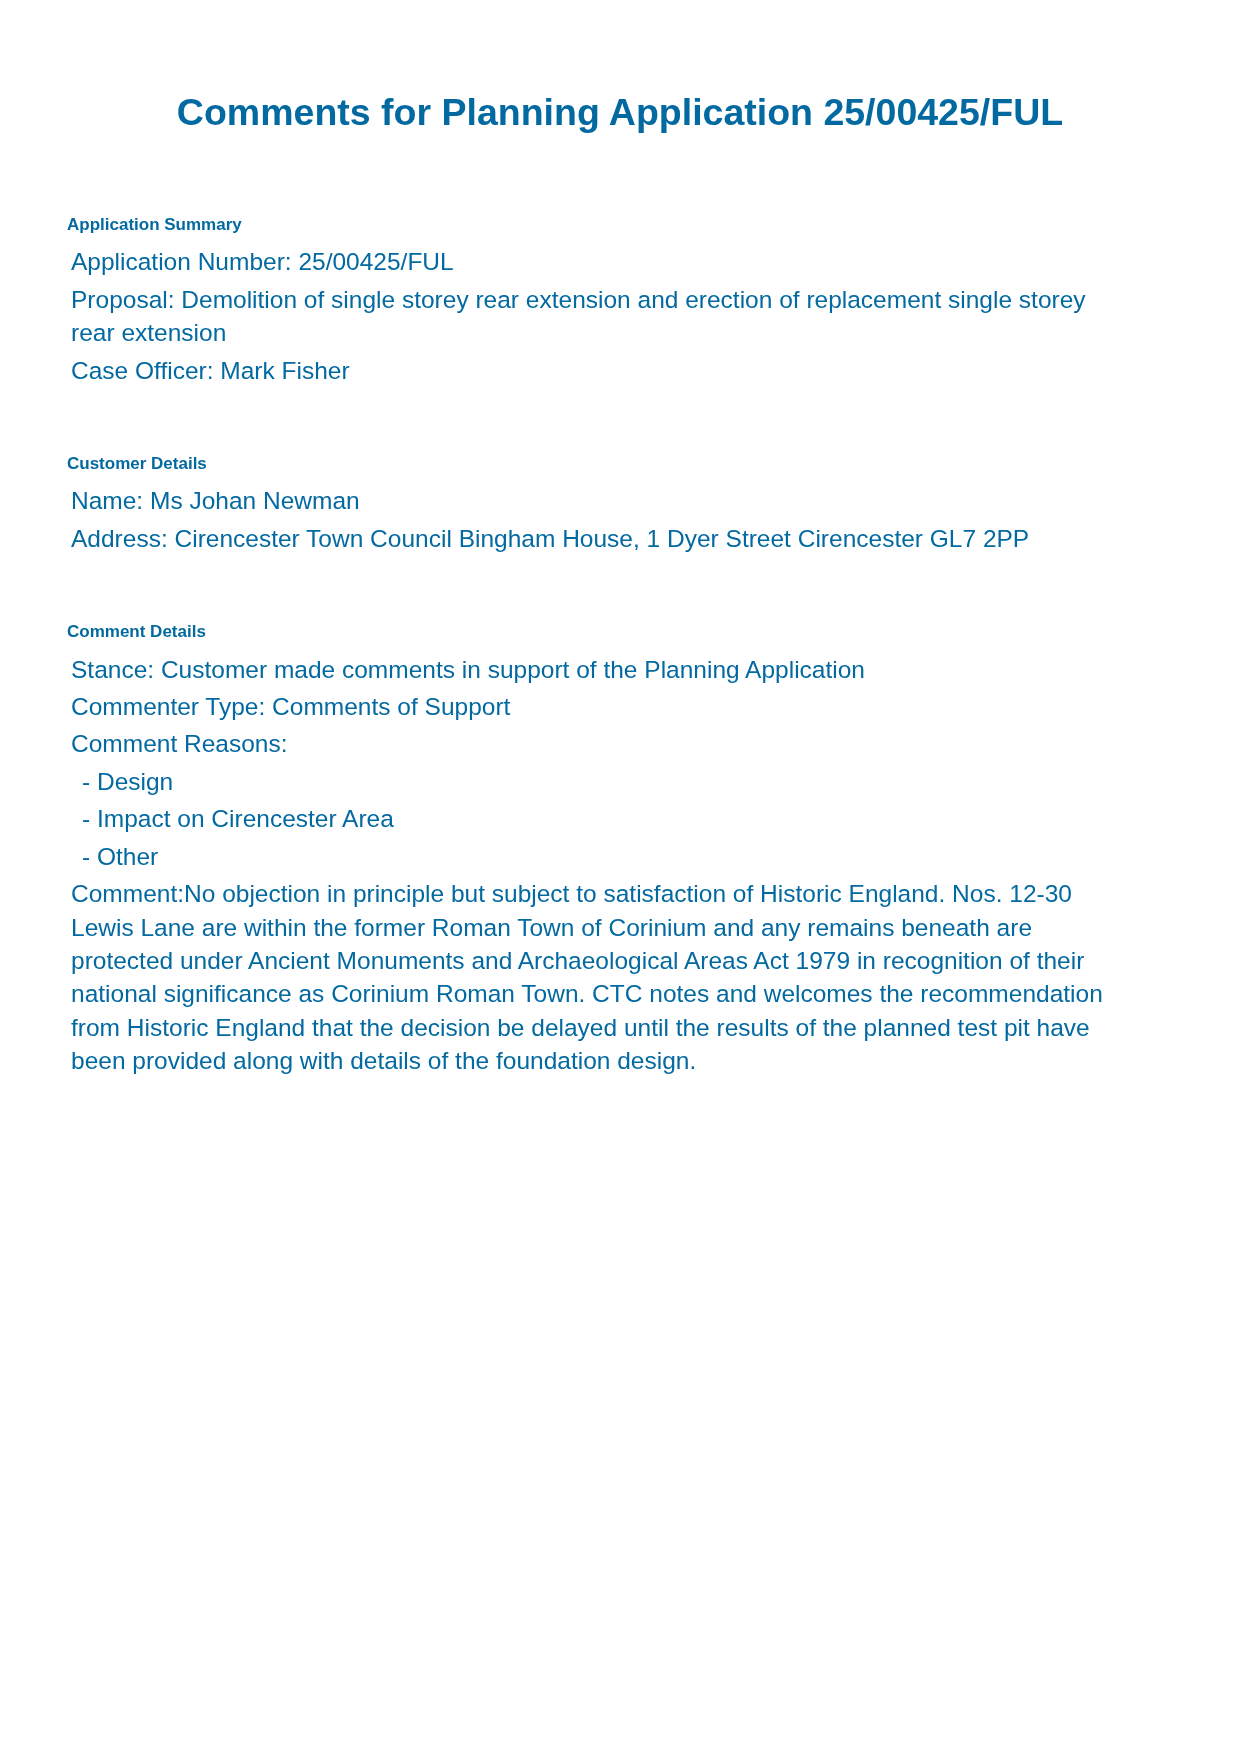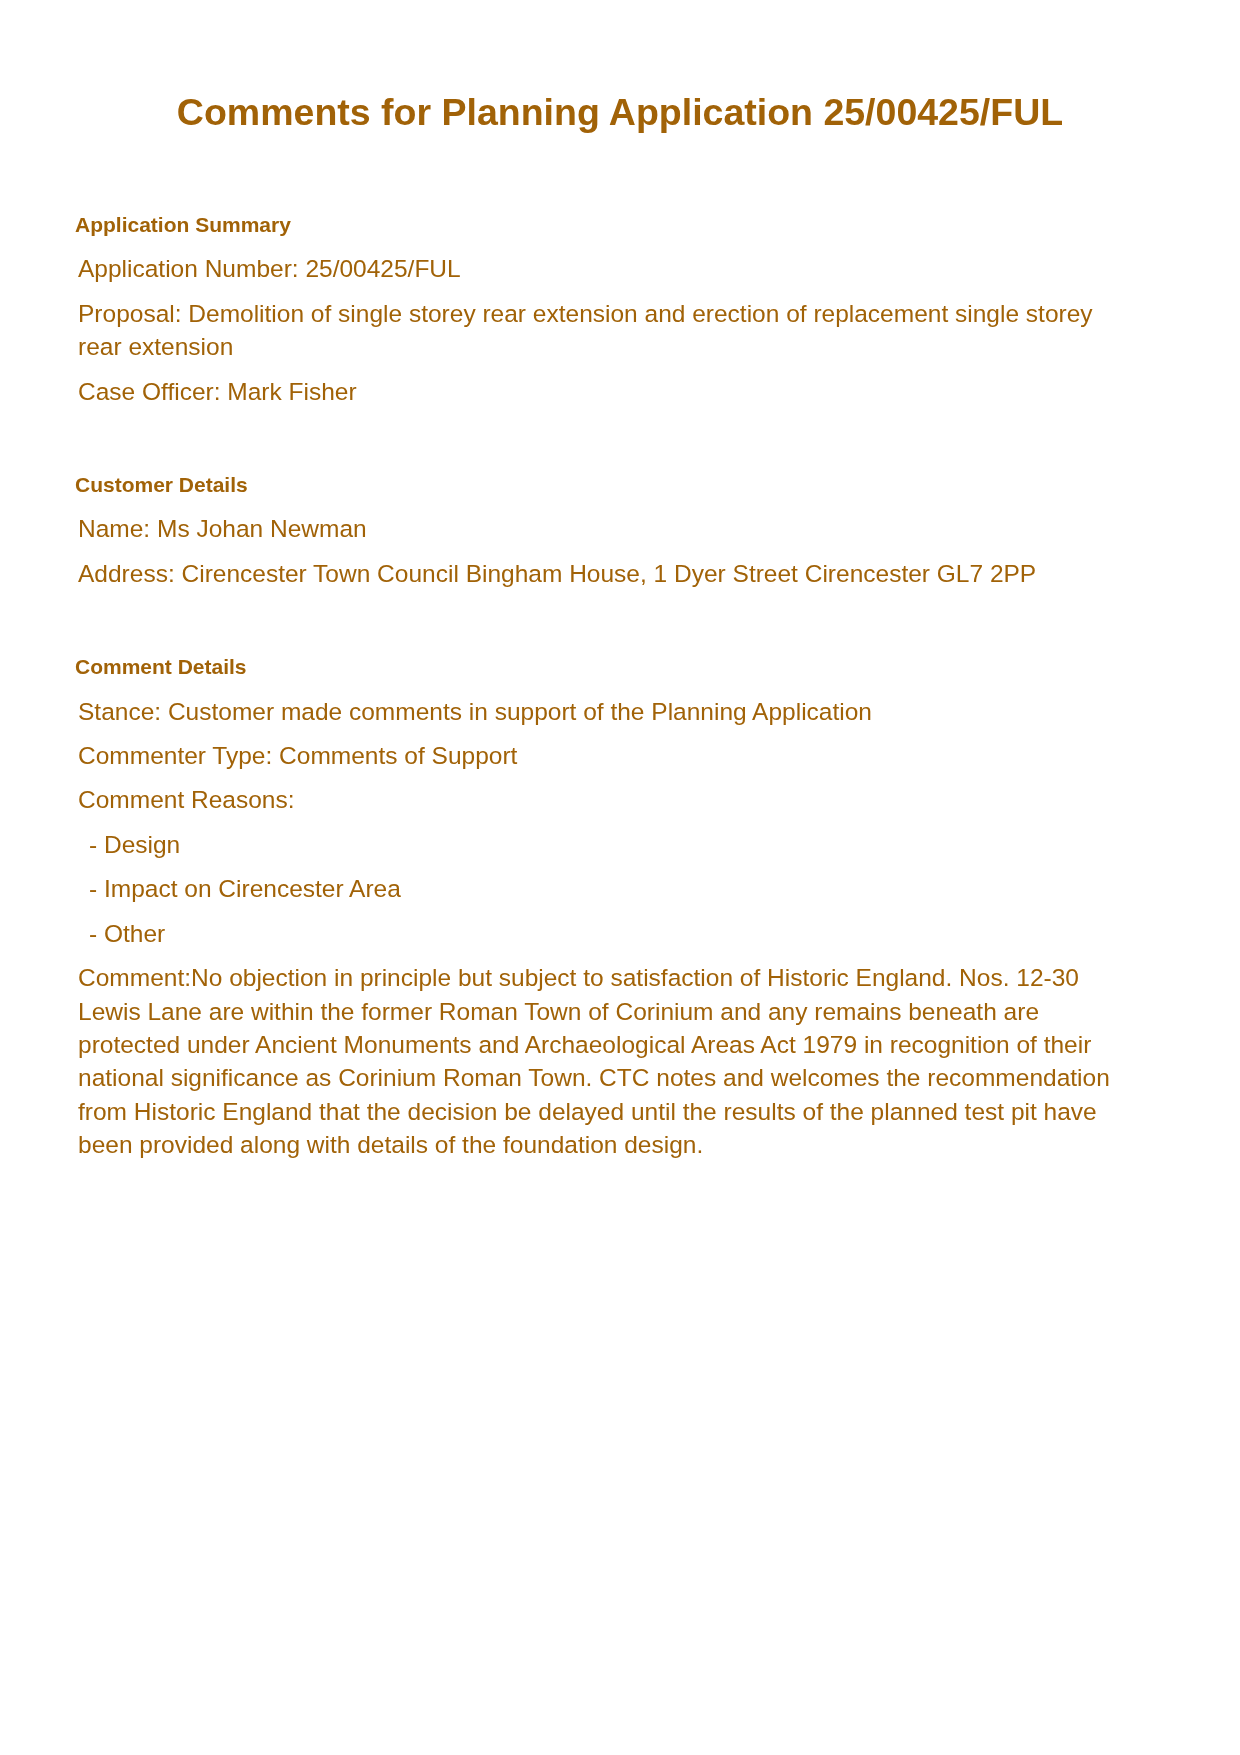--- a/index.html
+++ b/index.html
@@ -8,48 +8,48 @@
     background: #ffffff;
   }
   .page {
     position: relative;
     width: 1240px;
     height: 1755px;
     box-sizing: border-box;
     background: #ffffff;
     padding: 90px 105px 0 67px;
     font-family: "Liberation Sans", "DejaVu Sans", sans-serif;
-    color: #a16207;
+    color: #0369a1;
     overflow: hidden;
   }
   .doc-title {
     font-size: 37.5px;
     font-weight: bold;
     line-height: 1.2;
     text-align: center;
     margin: 0 -105px 73px -67px; 
     white-space: nowrap;
   }
   .section {
     margin: 0;
   }
   .section + .section {
     margin-top: 60px;
   }
   .section h2 {
-    font-size: 21px;
+    font-size: 17px;
     font-weight: bold;
     line-height: 33.4px;
-    margin: 8px;
+    margin: 0;
   }
   .section p {
     font-size: 24.5px;
     font-weight: normal;
     line-height: 33.4px;
-    margin: 11px;
+    margin: 4px;
   }
   .reason-item {
     padding-left: 11px;
   }
 </style>
 </head>
 <body>
 
 <div class="page">
 

